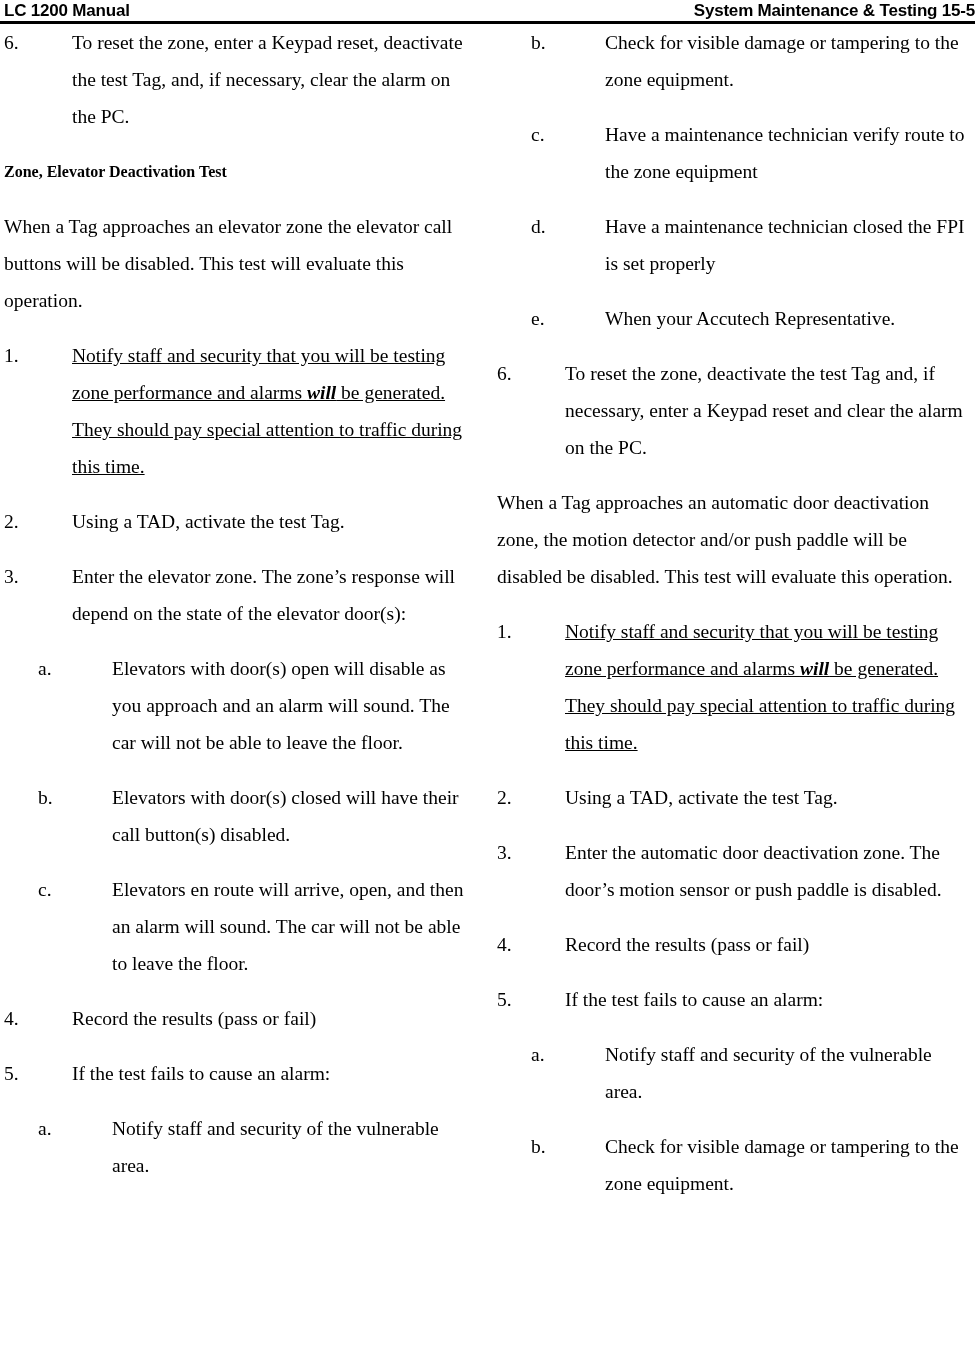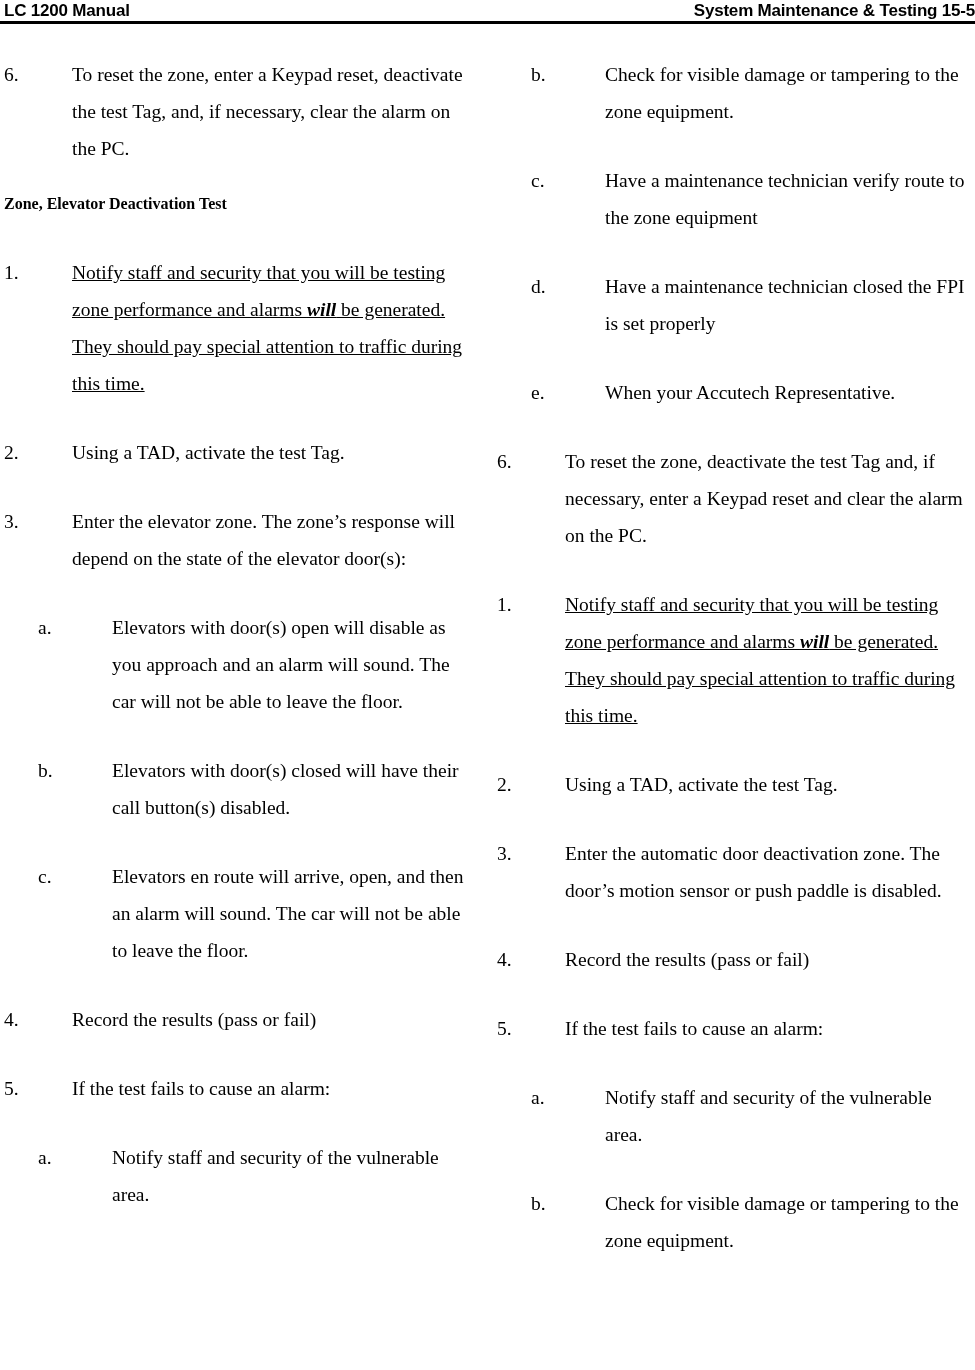--- a/index.html
+++ b/index.html
@@ -90,21 +90,20 @@
   }
   .list-item .marker {
     position: absolute;
     left: 0;
     top: 0;
     width: 34px;
     text-align: left;
   }
   .list-item .item-text {
     display: block;
-    margin-top: 32px;
   }
 
   
   .lvl1 { padding-left: 34px; margin-left: 34px; }
   .lvl1 > .marker { left: -34px; }
   .lvl1 > .item-text { margin-left: 0; }
 
   
   .lvl2 { padding-left: 37px; margin-left: 71px; }
   .lvl2 > .marker { left: -37px; }
@@ -132,20 +131,21 @@
 
   <div class="column" id="column-left">
 
     <div class="list-item lvl1 spacer-top">
       <span class="marker">6.</span>
       <span class="item-text">To reset the zone, enter a Keypad reset, deactivate the test Tag, and, if necessary, clear the alarm on the PC.</span>
     </div>
 
     <div class="heading">Zone, Elevator Deactivation Test</div>
 
+    <div class="para">When a Tag approaches an elevator zone the elevator call buttons will be disabled. This test will evaluate this operation.</div>
 
     <div class="list-item lvl1">
       <span class="marker">1.</span>
       <span class="item-text note-underline"><span>Notify staff and security that you will be testing zone performance and alarms </span><span class="u-bi">will</span><span> be generated. They should pay special attention to traffic during this time.</span></span>
     </div>
 
     <div class="list-item lvl1">
       <span class="marker">2.</span>
       <span class="item-text">Using a TAD, activate the test Tag.</span>
     </div>
@@ -208,20 +208,21 @@
       <span class="marker">e.</span>
       <span class="item-text">When your Accutech Representative.</span>
     </div>
 
     <div class="list-item lvl1">
       <span class="marker">6.</span>
       <span class="item-text">To reset the zone, deactivate the test Tag and, if necessary, enter a Keypad reset and clear the alarm on the PC.</span>
     </div>
 
 
+    <div class="para">When a Tag approaches an automatic door deactivation zone, the motion detector and/or push paddle will be disabled be disabled. This test will evaluate this operation.</div>
 
     <div class="list-item lvl1">
       <span class="marker">1.</span>
       <span class="item-text note-underline"><span>Notify staff and security that you will be testing zone performance and alarms </span><span class="u-bi">will</span><span> be generated. They should pay special attention to traffic during this time.</span></span>
     </div>
 
     <div class="list-item lvl1">
       <span class="marker">2.</span>
       <span class="item-text">Using a TAD, activate the test Tag.</span>
     </div>

